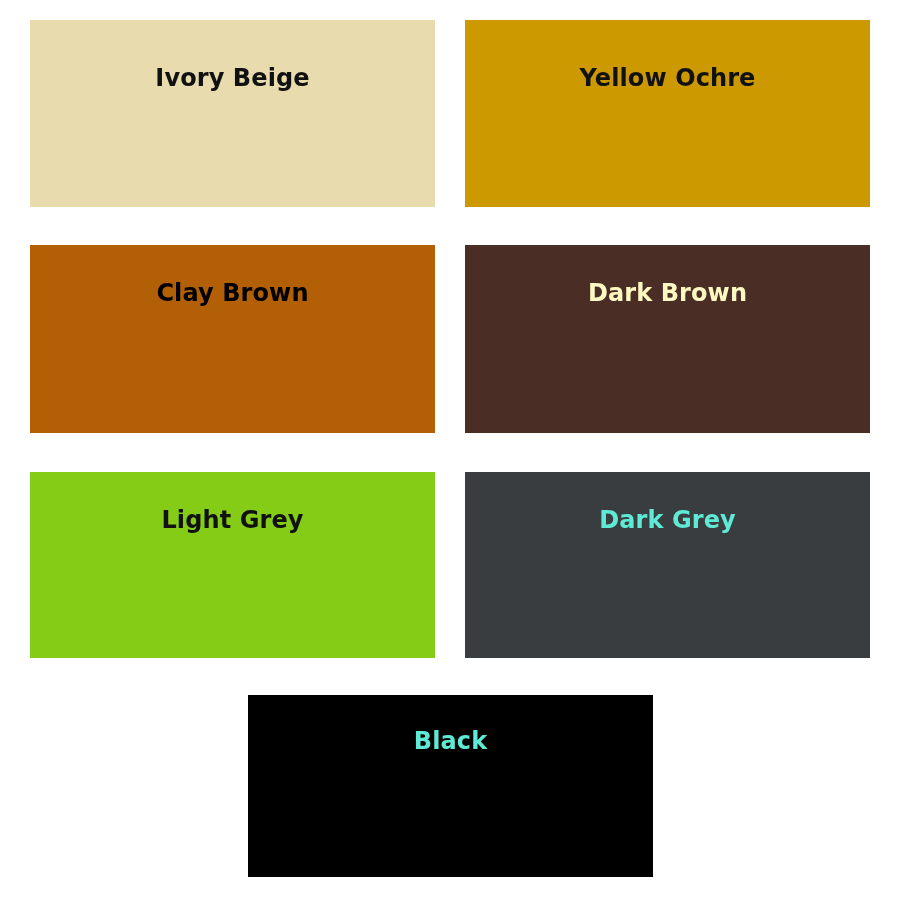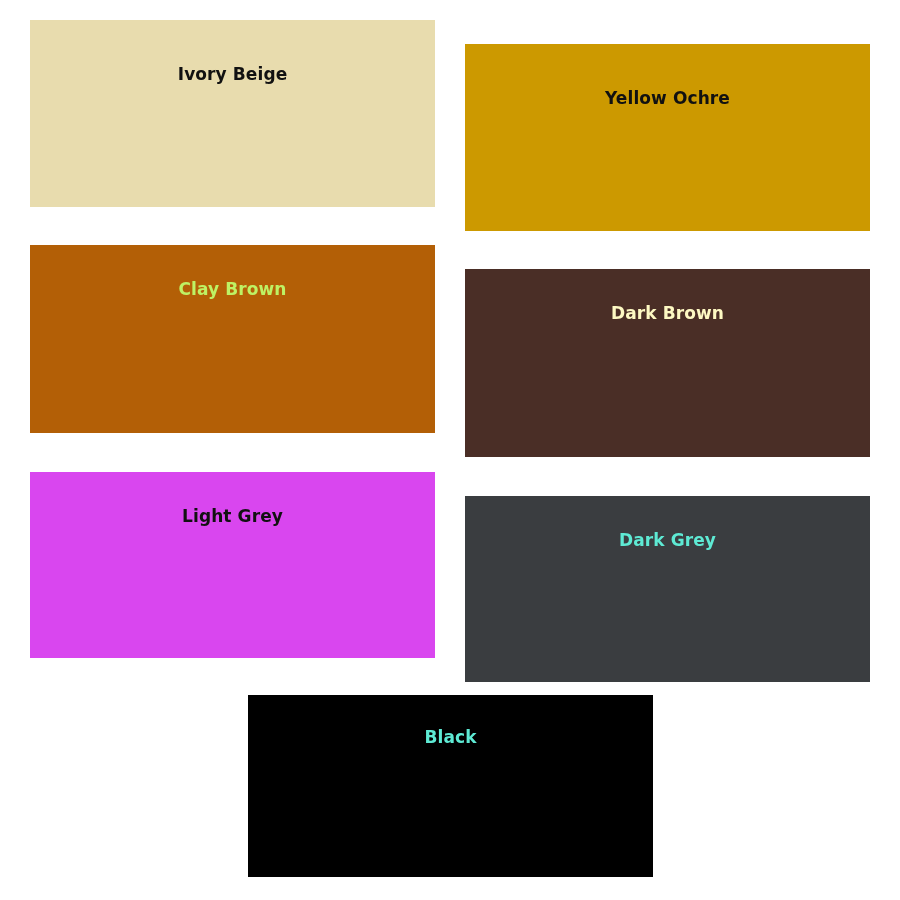--- a/index.html
+++ b/index.html
@@ -27,29 +27,29 @@
     box-sizing: border-box;
     overflow: hidden;
   }
 
   .swatch-label {
     position: absolute;
     left: 0;
     right: 0;
     text-align: center;
     font-weight: bold;
-    font-size: 17px;
+    font-size: 24px;
     letter-spacing: 0.1px;
     line-height: 1;
     white-space: nowrap;
   }
 
   
   .col-left  { left: 30px;  width: 405px; }
-  .col-right { left: 465px; width: 405px; margin-top: 24px; }
+  .col-right { left: 465px; width: 405px; }
 
   .row-1 { top: 20px;  height: 187px; }
   .row-2 { top: 245px; height: 188px; }
   .row-3 { top: 472px; height: 186px; }
 
   .row-1 .swatch-label { top: 46px; }
   .row-2 .swatch-label { top: 36px; }
   .row-3 .swatch-label { top: 36px; }
 
   .swatch-wide {
@@ -70,28 +70,28 @@
 
   <div class="swatch col-left row-1" style="background: rgb(232, 220, 174);">
     <span class="swatch-label text-dark" style="color: rgb(17, 17, 17);">Ivory Beige</span>
   </div>
 
   <div class="swatch col-right row-1" style="background: rgb(204, 153, 0);">
     <span class="swatch-label text-dark" style="color: rgb(17, 17, 17);">Yellow Ochre</span>
   </div>
 
   <div class="swatch col-left row-2" style="background: rgb(179, 95, 6);">
-    <span class="swatch-label text-dark" style="color: #bef264;">Clay Brown</span>
+    <span class="swatch-label text-dark" style="color: #000000;">Clay Brown</span>
   </div>
 
   <div class="swatch col-right row-2" style="background: rgb(74, 46, 38);">
     <span class="swatch-label text-light" style="color: #fef9c3;">Dark Brown</span>
   </div>
 
-  <div class="swatch col-left row-3" style="background: #d946ef; padding-left: 27px;">
+  <div class="swatch col-left row-3" style="background: #84cc16; padding-left: 27px;">
     <span class="swatch-label text-dark" style="color: rgb(17, 17, 17);">Light Grey</span>
   </div>
 
   <div class="swatch col-right row-3" style="background: rgb(58, 61, 64);">
     <span class="swatch-label text-light" style="color: #5eead4;">Dark Grey</span>
   </div>
 
   <div class="swatch swatch-wide" style="background: rgb(0, 0, 0);">
     <span class="swatch-label text-light" style="color: #5eead4;">Black</span>
   </div>

